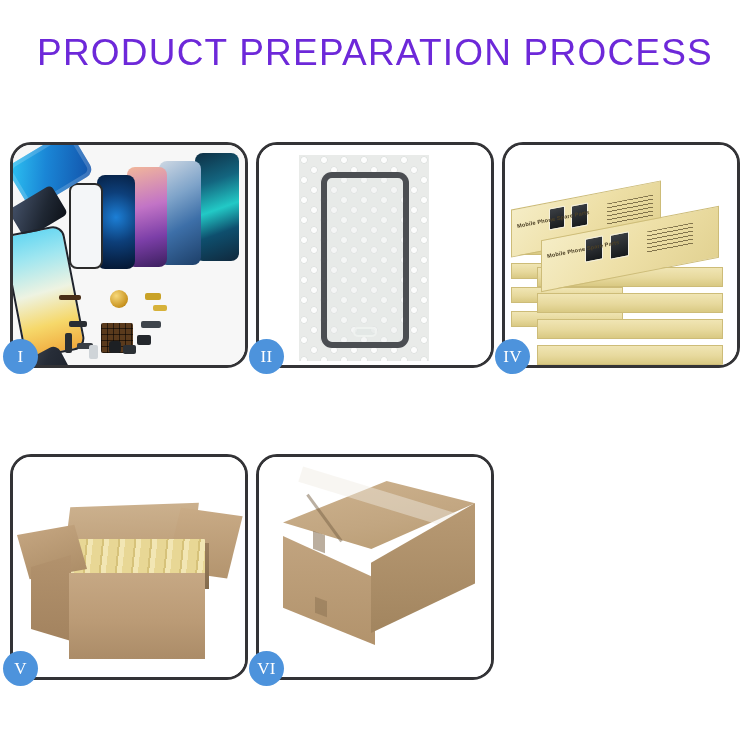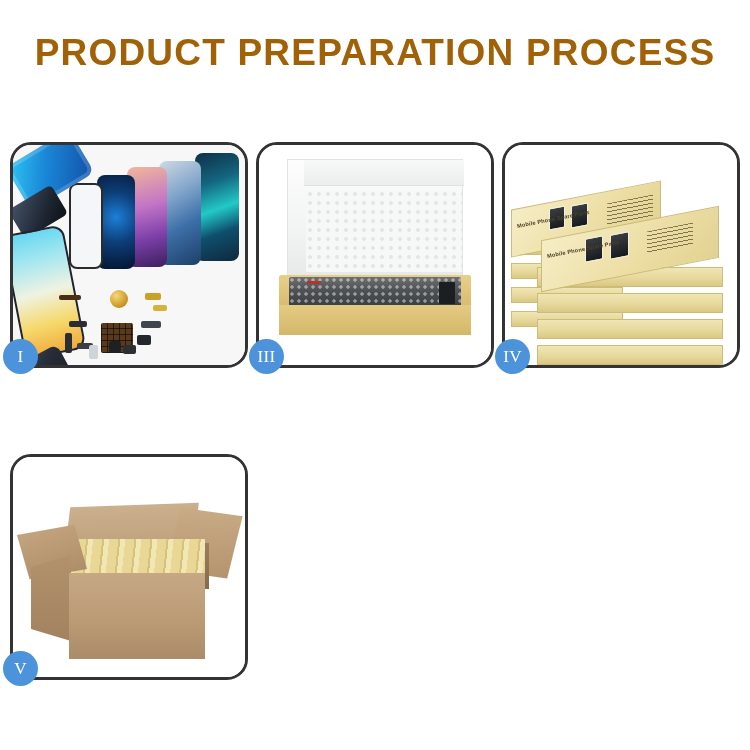--- a/index.html
+++ b/index.html
@@ -8,23 +8,23 @@
     font-family:"Liberation Sans", sans-serif;
     position:relative;
     overflow:hidden;
   }
 
   
   .header { width:750px; padding-top:34px; text-align:center; }
   .title {
     font-family:"Liberation Sans", sans-serif;
     font-size:37px;
-    font-weight:700;
+    font-weight:400;
     letter-spacing:1.2px;
-    color:#a16207;
+    color:#6d28d9;
     line-height:1.05;
     white-space:nowrap;
   }
   .subtitle {
     font-family:"Liberation Sans", sans-serif;
     font-size:15.5px;
     font-weight:400;
     color:#222222;
     letter-spacing:.1px;
     margin-top:11px;
@@ -359,40 +359,32 @@
       <div class="parts-chip" style="left:64px;top:198px;width:16px;height:6px;background:#3a3f45;"></div>
       <div class="parts-chip" style="left:128px;top:176px;width:20px;height:7px;background:#3f454c;"></div>
       <div class="parts-chip" style="left:124px;top:190px;width:14px;height:10px;background:#24282d;"></div>
       <div class="parts-chip" style="left:96px;top:196px;width:12px;height:12px;background:#1d2024;border-radius:3px;"></div>
       <div class="parts-chip" style="left:76px;top:200px;width:9px;height:14px;background:#cfd4d8;border-radius:2px;"></div>
       <div class="parts-chip" style="left:110px;top:200px;width:13px;height:9px;background:#2c3035;border-radius:2px;"></div>
     </div>
     <div class="badge">I</div>
   </div>
 
-
   <div class="panel">
-    <div class="panel-inner p3">
-      <div class="kb-wrap">
-        <div class="kb-lid">
-          <div class="kb-lid-fold"></div>
-          <div class="kb-foam"></div>
+    <div class="panel-inner p2">
+      <div class="bw-photo">
+        <div class="bw-bubbles"></div>
+        <div class="bw-screen">
+          <div class="bw-home"></div>
         </div>
-        <div class="kb-tray">
-          <div class="kb-tray-inner">
-            <div class="kb-tray-bubble"></div>
-            <div class="kb-tray-red"></div>
-            <div class="kb-tray-conn"></div>
-          </div>
-        </div>
-        <div class="kb-front"></div>
       </div>
     </div>
-    <div class="badge">III</div>
+    <div class="badge">II</div>
   </div>
+
 
   <div class="panel">
     <div class="panel-inner p4">
       <div class="stack">
 
         <div class="sbox" style="left:0px;  top:72px;  width:112px; height:16px;"></div>
         <div class="sbox" style="left:0px;  top:96px;  width:112px; height:16px;"></div>
         <div class="sbox" style="left:0px;  top:120px; width:112px; height:16px;"></div>
         <div class="sbox" style="left:0px;  top:144px; width:112px; height:16px;"></div>
 
@@ -425,14 +417,28 @@
         <div class="ct-inner"></div>
         <div class="ct-content"></div>
         <div class="ct-flap-left"></div>
         <div class="ct-side"></div>
         <div class="ct-front"></div>
       </div>
     </div>
     <div class="badge">V</div>
   </div>
 
+  <div class="panel">
+    <div class="panel-inner p6">
+      <div class="sealed">
+        <div class="sl-top"></div>
+        <div class="sl-seam"></div>
+        <div class="sl-tape"></div>
+        <div class="sl-front"></div>
+        <div class="sl-right"></div>
+        <div class="sl-tab1"></div>
+        <div class="sl-tab2"></div>
+      </div>
+    </div>
+    <div class="badge">VI</div>
+  </div>
 
 </div>
 
 </body></html>

